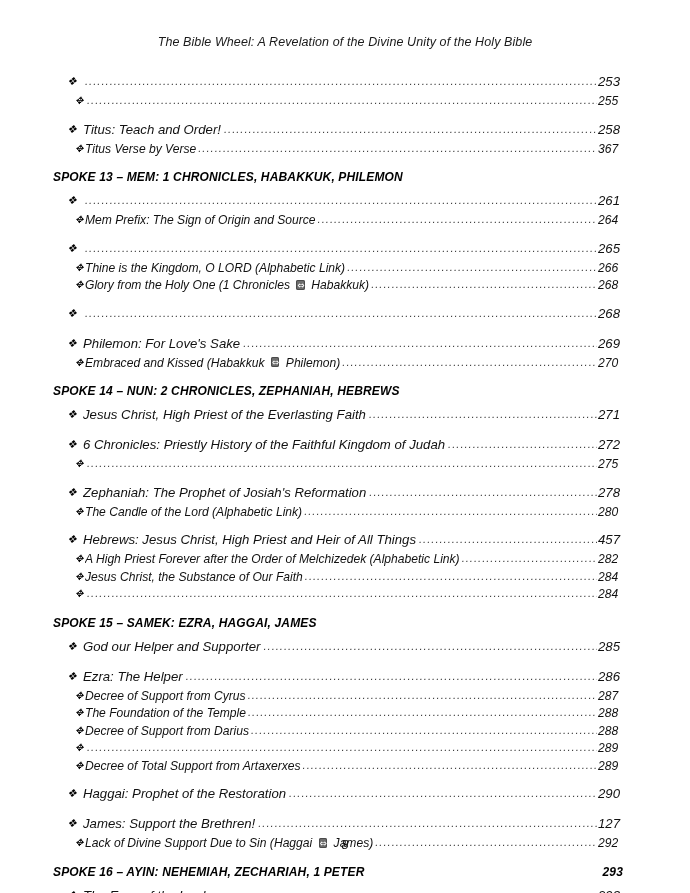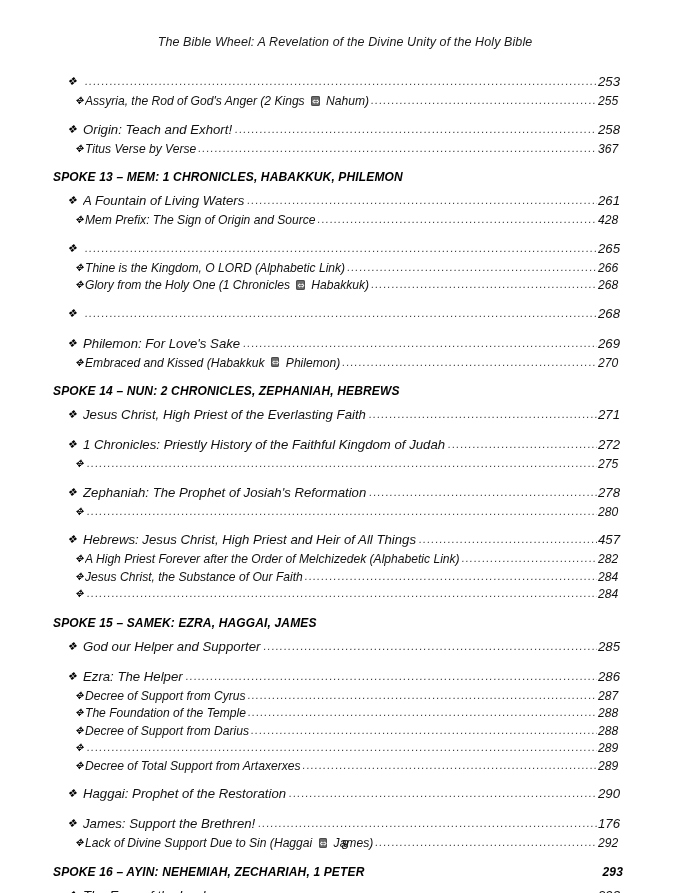--- a/index.html
+++ b/index.html
@@ -171,52 +171,50 @@
   <div class="running-head">The Bible Wheel: A Revelation of the Divine Unity of the Holy Bible</div>
 
   <div class="toc" id="toc-root">
       <div class="entry lvl1">
         <span class="bullet">❖</span>
         <span class="leader">............................................................................................................................................................................................................................</span>
         <span class="pageno">253</span>
       </div>
       <div class="entry lvl2">
         <span class="bullet">✥</span>
-        <span class="etext"><span>Assyria, the Rod of God's Anger (2 Kings </span><span class="lnk">⇔</span><span> Nahum)</span></span>
         <span class="leader">............................................................................................................................................................................................................................</span>
         <span class="pageno">255</span>
       </div>
       <div class="entry lvl1">
         <span class="bullet">❖</span>
-        <span class="etext">Origin: Teach and Exhort!</span>
+        <span class="etext">Titus: Teach and Order!</span>
         <span class="leader">............................................................................................................................................................................................................................</span>
         <span class="pageno">258</span>
       </div>
       <div class="entry lvl2">
         <span class="bullet">✥</span>
         <span class="etext">Titus Verse by Verse</span>
         <span class="leader">............................................................................................................................................................................................................................</span>
         <span class="pageno">367</span>
       </div>
       <div class="spoke-head">
         <span class="sh-title">SPOKE 13 – MEM: 1 CHRONICLES, HABAKKUK, PHILEMON</span>
         <span class="sh-fill"></span>
         <span class="sh-page"></span>
       </div>
       <div class="entry lvl1">
         <span class="bullet">❖</span>
-        <span class="etext">A Fountain of Living Waters</span>
         <span class="leader">............................................................................................................................................................................................................................</span>
         <span class="pageno">261</span>
       </div>
       <div class="entry lvl2">
         <span class="bullet">✥</span>
         <span class="etext">Mem Prefix: The Sign of Origin and Source</span>
         <span class="leader">............................................................................................................................................................................................................................</span>
-        <span class="pageno">428</span>
+        <span class="pageno">264</span>
       </div>
       <div class="entry lvl1">
         <span class="bullet">❖</span>
         <span class="leader">............................................................................................................................................................................................................................</span>
         <span class="pageno">265</span>
       </div>
       <div class="entry lvl2">
         <span class="bullet">✥</span>
         <span class="etext">Thine is the Kingdom, O LORD (Alphabetic Link)</span>
         <span class="leader">............................................................................................................................................................................................................................</span>
@@ -251,37 +249,38 @@
         <span class="sh-page"></span>
       </div>
       <div class="entry lvl1">
         <span class="bullet">❖</span>
         <span class="etext">Jesus Christ, High Priest of the Everlasting Faith</span>
         <span class="leader">............................................................................................................................................................................................................................</span>
         <span class="pageno">271</span>
       </div>
       <div class="entry lvl1">
         <span class="bullet">❖</span>
-        <span class="etext">1 Chronicles: Priestly History of the Faithful Kingdom of Judah</span>
+        <span class="etext">6 Chronicles: Priestly History of the Faithful Kingdom of Judah</span>
         <span class="leader">............................................................................................................................................................................................................................</span>
         <span class="pageno">272</span>
       </div>
       <div class="entry lvl2">
         <span class="bullet">✥</span>
         <span class="leader">............................................................................................................................................................................................................................</span>
         <span class="pageno">275</span>
       </div>
       <div class="entry lvl1">
         <span class="bullet">❖</span>
         <span class="etext">Zephaniah: The Prophet of Josiah's Reformation</span>
         <span class="leader">............................................................................................................................................................................................................................</span>
         <span class="pageno">278</span>
       </div>
       <div class="entry lvl2">
         <span class="bullet">✥</span>
+        <span class="etext">The Candle of the Lord (Alphabetic Link)</span>
         <span class="leader">............................................................................................................................................................................................................................</span>
         <span class="pageno">280</span>
       </div>
       <div class="entry lvl1">
         <span class="bullet">❖</span>
         <span class="etext">Hebrews: Jesus Christ, High Priest and Heir of All Things</span>
         <span class="leader">............................................................................................................................................................................................................................</span>
         <span class="pageno">457</span>
       </div>
       <div class="entry lvl2">
@@ -350,21 +349,21 @@
       <div class="entry lvl1">
         <span class="bullet">❖</span>
         <span class="etext">Haggai: Prophet of the Restoration</span>
         <span class="leader">............................................................................................................................................................................................................................</span>
         <span class="pageno">290</span>
       </div>
       <div class="entry lvl1">
         <span class="bullet">❖</span>
         <span class="etext">James: Support the Brethren!</span>
         <span class="leader">............................................................................................................................................................................................................................</span>
-        <span class="pageno">176</span>
+        <span class="pageno">127</span>
       </div>
       <div class="entry lvl2">
         <span class="bullet">✥</span>
         <span class="etext"><span>Lack of Divine Support Due to Sin (Haggai </span><span class="lnk">⇔</span><span> James)</span></span>
         <span class="leader">............................................................................................................................................................................................................................</span>
         <span class="pageno">292</span>
       </div>
       <div class="spoke-head">
         <span class="sh-title">SPOKE 16 – AYIN: NEHEMIAH, ZECHARIAH, 1 PETER</span>
         <span class="sh-fill"></span>

